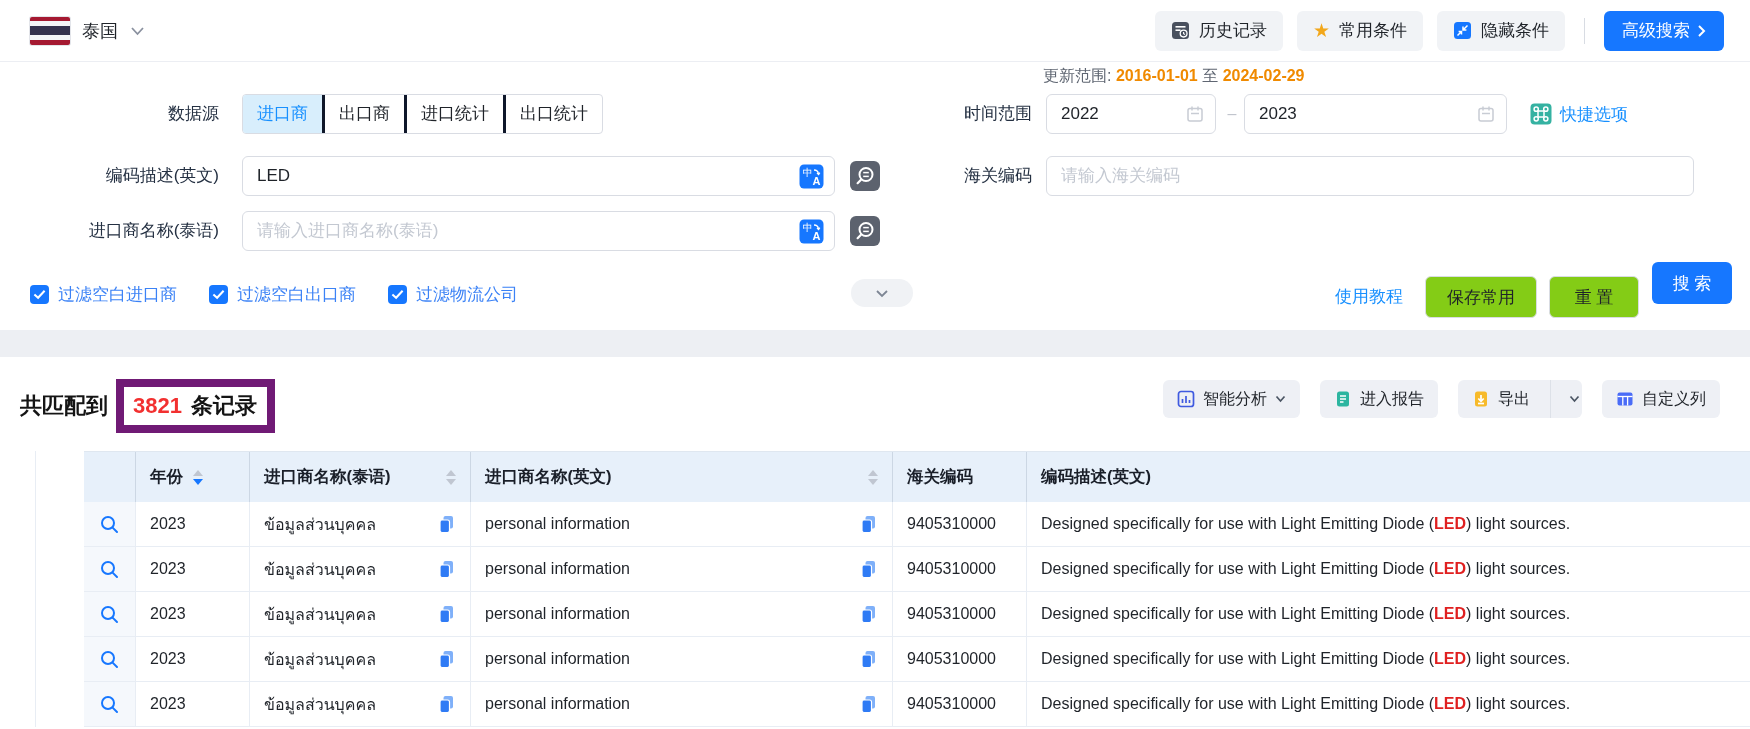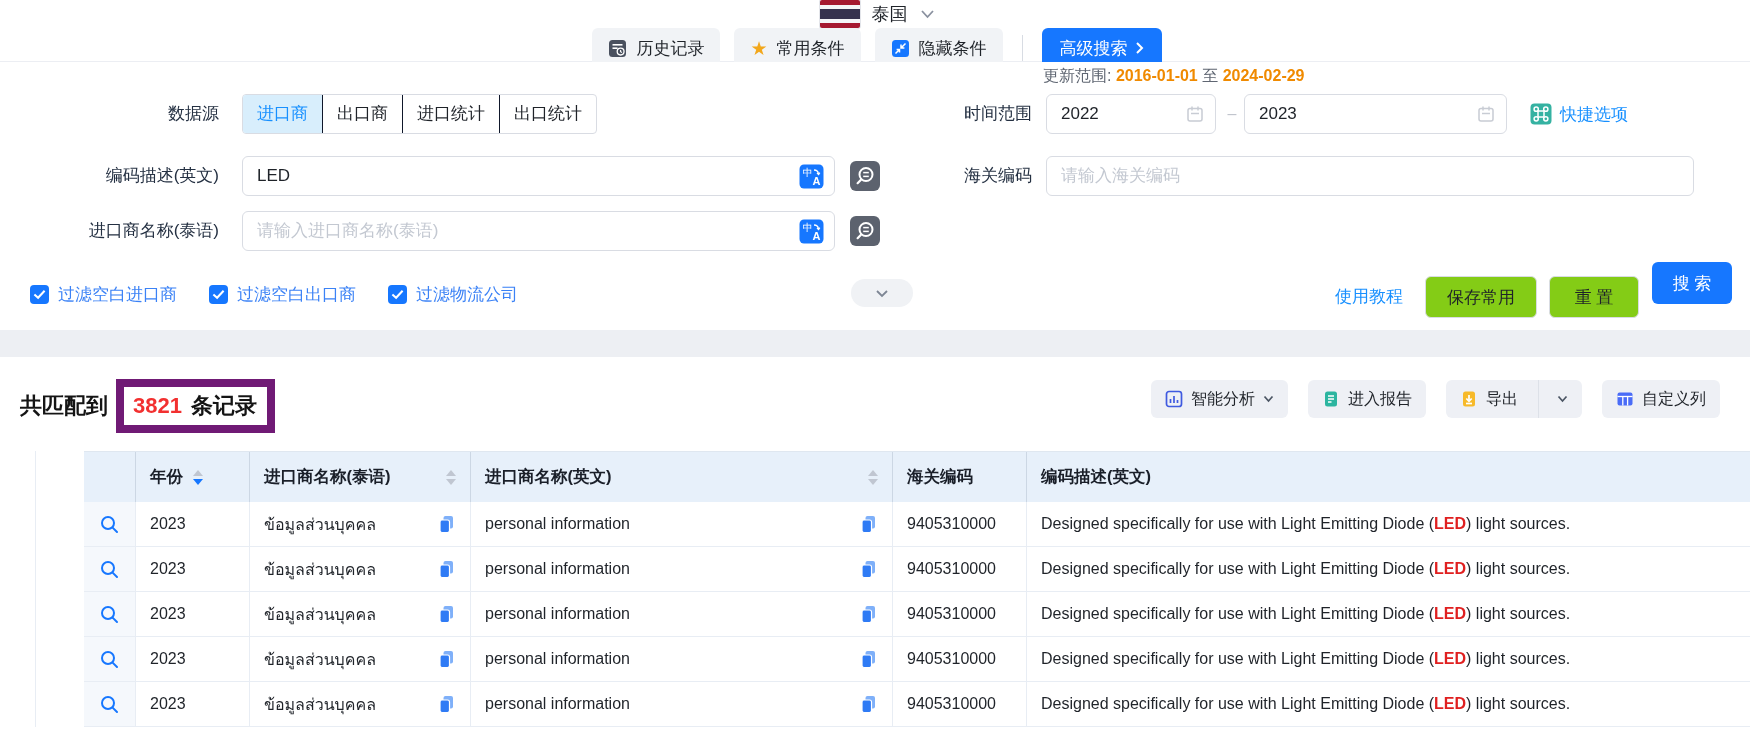--- a/index.html
+++ b/index.html
@@ -6,21 +6,21 @@
   html,body { width:1750px; height:729px; }
   body {
     font-family:"Liberation Sans","DejaVu Sans",sans-serif;
     background:#fff; color:#1f2329; overflow:hidden; position:relative;
     -webkit-font-smoothing:antialiased;
   }
 
   
   .topbar {
     height:62px; display:flex; align-items:center; justify-content:space-between;
-    padding:0 26px 0 30px; border-bottom:1px solid #ecEEf3; background:#fff;flex-direction:column;
+    padding:0 26px 0 30px; border-bottom:1px solid #ecEEf3; background:#fff;
   }
   .topbar-left { display:flex; align-items:center; gap:12px; }
   .flag { width:40px; height:28px; display:flex; flex-direction:column; border-radius:2px; overflow:hidden; box-shadow:0 0 0 1px #e3e5ea; }
   .flag .s1,.flag .s5 { flex:1; background:#a51931; }
   .flag .s2,.flag .s4 { flex:1; background:#f4f5f8; }
   .flag .s3 { flex:2; background:#35324e; }
   .country-name { font-size:18px; color:#1f2329; }
   .topbar-right { display:flex; align-items:center; gap:14px; }
   .tb-btn {
     height:40px; background:#f1f3f6; border-radius:6px; display:inline-flex;
@@ -33,21 +33,21 @@
   
   .panel { position:relative; height:268px; background:#fff; }
   .f-label { position:absolute; font-size:17px; color:#243042; text-align:right; line-height:40px; white-space:nowrap; }
   .lab-left { left:0; width:219px; }
   .lab-right { left:800px; width:232px; }
 
   .tabs {
     position:absolute; left:242px; top:32px; height:40px; display:flex;
     border:1px solid #d9dce3; border-radius:4px; overflow:hidden; background:#fff;
   }
-  .tab { padding:0 14px; line-height:38px; font-size:17px; color:#1f2329; border-right:1px solid #0f172a; cursor:pointer; white-space:nowrap; }
+  .tab { padding:0 14px; line-height:38px; font-size:17px; color:#1f2329; border-right:3px solid #0f172a; cursor:pointer; white-space:nowrap; }
   .tab:last-child { border-right:none; }
   .tab.active { background:#d8eefc; color:#1890ff; }
 
   .update-range { position:absolute; left:1043px; top:2px; font-size:16px; line-height:24px; color:#5f6672; white-space:nowrap; }
   .update-range .orange { color:#f08a00; font-weight:bold; }
 
   .input-box {
     position:absolute; height:40px; border:1px solid #d9dce3; border-radius:6px;
     background:#fff; display:flex; align-items:center; padding:0 10px 0 14px; gap:8px;
   }
@@ -345,21 +345,21 @@
     </div>
     <div class="tool-btn">
       <svg width="18" height="18" viewBox="0 0 18 18">
         <rect x="3" y="1.5" width="12" height="15" rx="2.5" fill="#2cb5a0"></rect>
         <line x1="6" y1="6" x2="12" y2="6" stroke="#fff" stroke-width="1.5"></line>
         <line x1="6" y1="9" x2="12" y2="9" stroke="#fff" stroke-width="1.5"></line>
         <line x1="6" y1="12" x2="9.5" y2="12" stroke="#fff" stroke-width="1.5"></line>
       </svg>
       <span>进入报告</span>
     </div>
-    <div class="tool-btn" style="padding-right:12px;text-align:center;">
+    <div class="tool-btn" style="padding-right:0;text-align:center;">
       <svg width="18" height="18" viewBox="0 0 18 18">
         <rect x="3" y="1.5" width="12" height="15" rx="2.5" fill="#f7ba2a"></rect>
         <line x1="9" y1="5" x2="9" y2="11" stroke="#fff" stroke-width="1.7"></line>
         <polyline points="6.3,8.5 9,11.3 11.7,8.5" fill="none" stroke="#fff" stroke-width="1.7"></polyline>
         <line x1="6" y1="13.5" x2="12" y2="13.5" stroke="#fff" stroke-width="1.7"></line>
       </svg>
       <span>导出</span>
       <span class="seg-divider"></span>
       <span class="seg-chevron">
         <svg width="11" height="8" viewBox="0 0 11 8">

